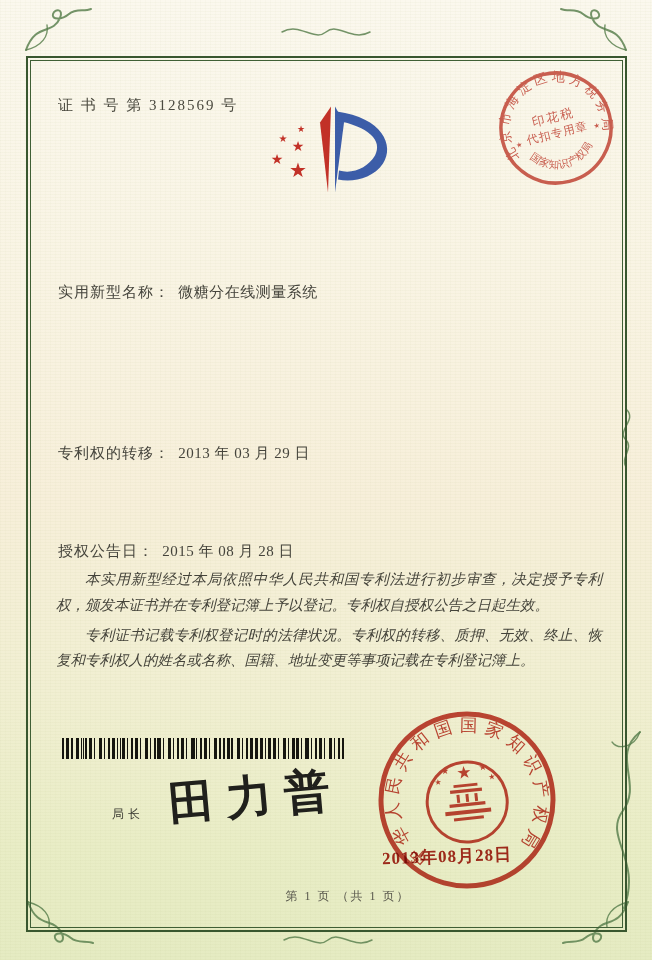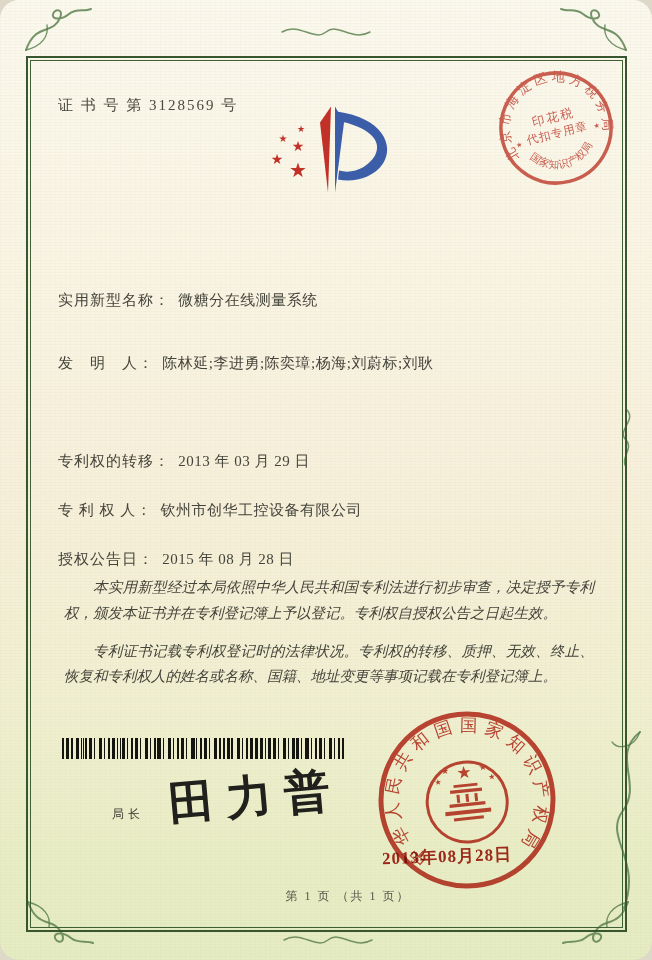--- a/index.html
+++ b/index.html
@@ -1,37 +1,37 @@
 <!DOCTYPE html>
 <html><head>
 <meta charset="utf-8">
 <style>
   html,body{margin:0;padding:0;background:#ddd8c8;}
   .page{
     position:relative;width:652px;height:960px;overflow:hidden;
     background:linear-gradient(180deg,#fbf8ee 0%,#f9f4e4 28%,#f7efda 52%,#f1efd2 72%,#e9edc6 88%,#e5ebc2 100%);
-    font-family:"Liberation Serif","DejaVu Serif",serif;color:#403f38;border-radius:19px;
+    font-family:"Liberation Serif","DejaVu Serif",serif;color:#403f38;
   }
   .texture{position:absolute;inset:0;pointer-events:none;
     background:
       repeating-linear-gradient(0deg,rgba(170,180,115,.055) 0 1px,transparent 1px 3px),
       repeating-linear-gradient(90deg,rgba(170,180,115,.04) 0 1px,transparent 1px 5px);
   }
   .frame{position:absolute;left:26px;top:56px;width:597px;height:872px;border:2px solid #39572f;}
   .frame-inner{position:absolute;inset:2px;border:1px solid #3f5f35;}
   .cert-no{position:absolute;left:58px;top:96px;font-size:15px;letter-spacing:2px;color:#4a493f;}
   .logo{position:absolute;left:232px;top:100px;width:200px;height:96px;}
   .title{position:absolute;left:0;top:196px;width:100%;text-align:center;
     font-size:37px;font-weight:700;letter-spacing:9px;color:#2e2d28;}
-  .field{position:absolute;left:58px;font-size:15px;color:#45443c;letter-spacing:.5px;white-space:nowrap;margin-top:8px;}
+  .field{position:absolute;left:58px;font-size:15px;color:#45443c;letter-spacing:.5px;white-space:nowrap;}
   .f-label{letter-spacing:1px;}
   .f-value{margin-left:4px;}
   .paras{position:absolute;left:52px;top:563px;width:554px;font-size:14.5px;line-height:1.78;
     color:#44433a;text-align:justify;font-style:italic;}
-  .paras p{margin:12px;text-indent:2em;}
+  .paras p{margin:4px;text-indent:2em;}
   .barcode{position:absolute;left:62px;top:738px;width:282px;height:21px;
     background:
       repeating-linear-gradient(90deg,transparent 0 9px,#15150f 9px 11px,transparent 11px 21px,#15150f 21px 22px,transparent 22px 37px),
       repeating-linear-gradient(90deg,#15150f 0 2px,transparent 2px 4px,#15150f 4px 7px,transparent 7px 9px,#15150f 9px 10px,transparent 10px 14px,#15150f 14px 17px,transparent 17px 19px,#15150f 19px 20px,transparent 20px 23px);
   }
   .signer-role{position:absolute;left:112px;top:806px;font-size:12px;letter-spacing:4px;color:#3a3a32;}
   .signature{position:absolute;left:168px;top:766px;font-size:46px;font-weight:600;
     letter-spacing:12px;color:#20201c;transform:rotate(-5deg);white-space:nowrap;}
   .seal-bottom{position:absolute;left:377px;top:710px;width:180px;height:180px;
     mix-blend-mode:multiply;opacity:.93;transform:rotate(-6deg);}
@@ -117,31 +117,23 @@
     <polygon points="88,22 99,6 96,92" fill="#c23127"></polygon>
     <polygon points="103,6 112,22 103,92" fill="#3c5da8"></polygon>
     <path d="M105,11 C150,17 163,45 151,63 C141,78 121,82 106,79 L107,70 C121,74 136,67 143,55 C151,40 137,26 104,20 Z" fill="#3c5da8"></path>
   </svg>
 
 
   <div class="field" style="top:283px">
     <span class="f-label">实用新型名称：</span>
     <span class="f-value">微糖分在线测量系统</span>
   </div>
-  <div class="field" style="top:346px">
-    <span class="f-label">发　明　人：</span>
-    <span class="f-value">陈林延;李进勇;陈奕璋;杨海;刘蔚标;刘耿</span>
-  </div>
   <div class="field" style="top:444px">
     <span class="f-label">专利权的转移：</span>
     <span class="f-value">2013 年 03 月 29 日</span>
-  </div>
-  <div class="field" style="top:493px">
-    <span class="f-label">专 利 权 人：</span>
-    <span class="f-value">钦州市创华工控设备有限公司</span>
   </div>
   <div class="field" style="top:542px">
     <span class="f-label">授权公告日：</span>
     <span class="f-value">2015 年 08 月 28 日</span>
   </div>
 
   <div class="paras">
     <p>本实用新型经过本局依照中华人民共和国专利法进行初步审查，决定授予专利权，颁发本证书并在专利登记簿上予以登记。专利权自授权公告之日起生效。</p>
     <p>专利证书记载专利权登记时的法律状况。专利权的转移、质押、无效、终止、恢复和专利权人的姓名或名称、国籍、地址变更等事项记载在专利登记簿上。</p>
   </div>

